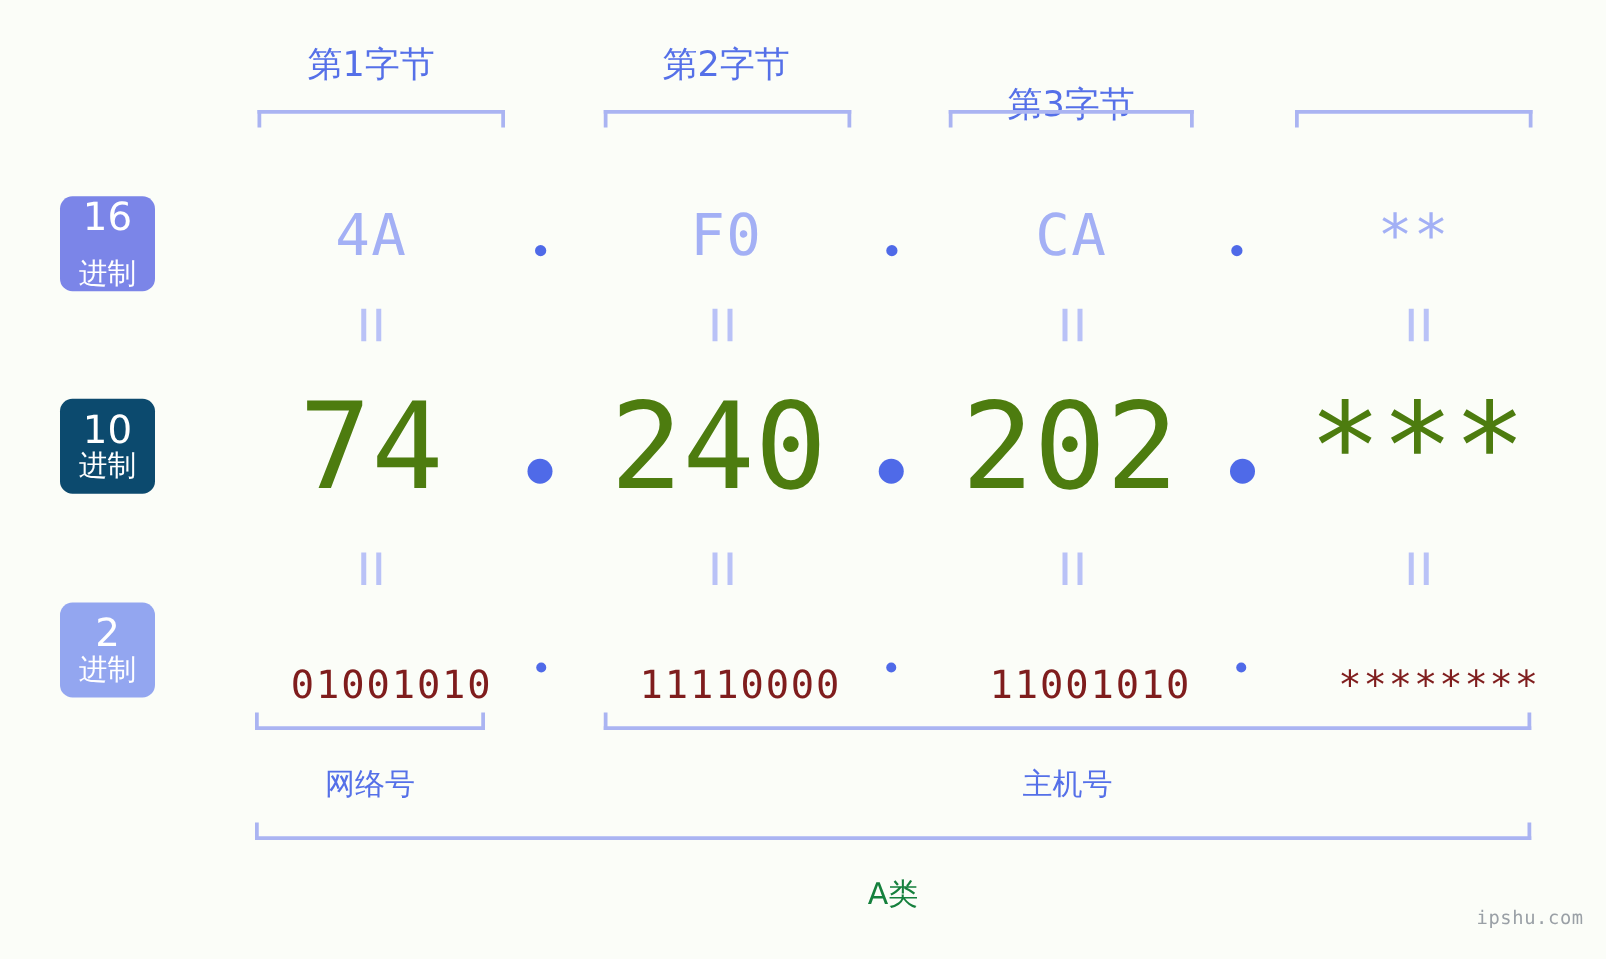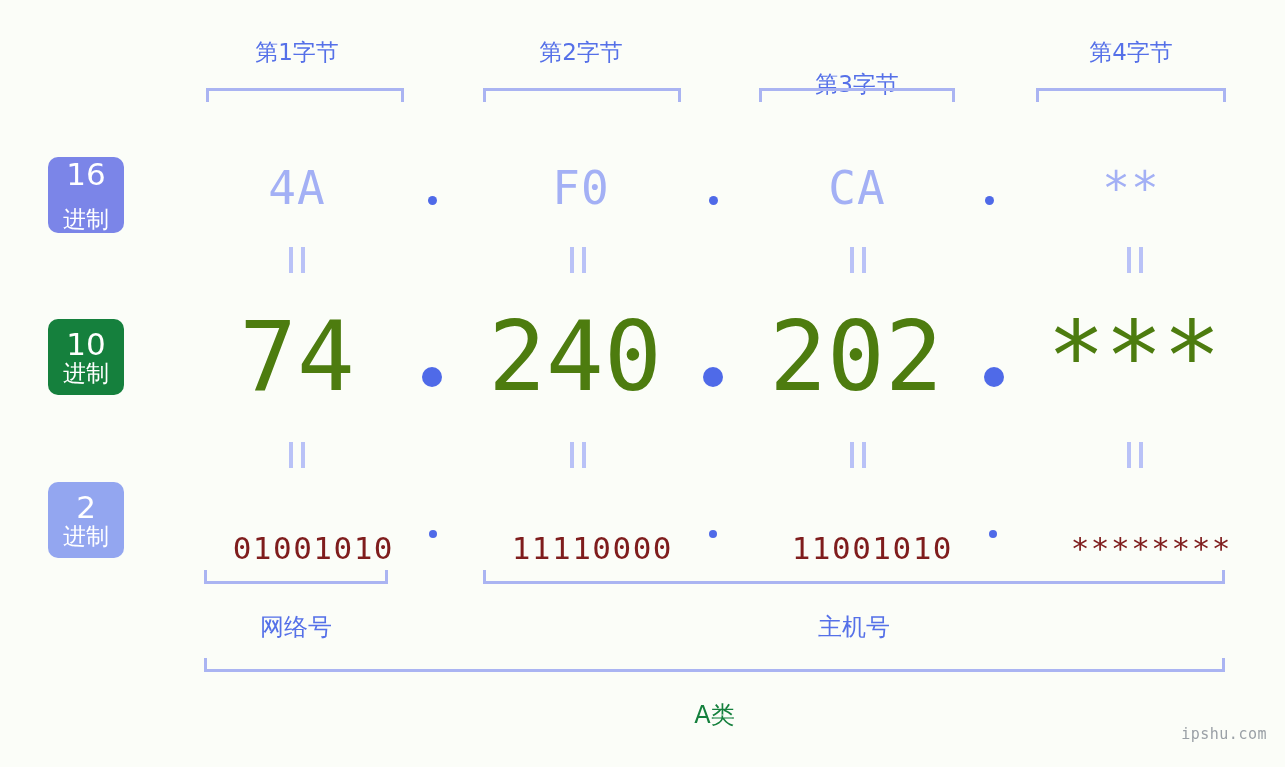--- a/index.html
+++ b/index.html
@@ -19,21 +19,21 @@
     background: #fbfdf8;
   }
 
   
   .byte-label {
     position: absolute;
     top: 34px;
     height: 36px;
     line-height: 36px;
     text-align: center;
-    font-size: 23px;
+    font-size: 28px;
     color: #5570e8;
     font-family: "DejaVu Sans", "Liberation Sans", sans-serif;
     white-space: nowrap;
   }
 
   
   .top-bracket {
     position: absolute;
     top: 88px;
     height: 14px;
@@ -61,21 +61,21 @@
     font-size: 31px;
     font-weight: 400;
     letter-spacing: 0px;
     margin-bottom: 2px;
   }
   .badge .unit {
     font-size: 23px;
     font-weight: 400;
   }
   #badge-hex { top: 157px; background: #7b85e8; gap: 16px; }
-  #badge-dec { top: 319px; background: #15803d; }
+  #badge-dec { top: 319px; background: #0c4a6e; }
   #badge-bin { top: 482px; background: #93a6f0; }
 
   
   .val {
     position: absolute;
     text-align: center;
     white-space: nowrap;
     font-family: "DejaVu Sans Mono", "Liberation Mono", monospace;
   }
 
@@ -184,21 +184,20 @@
 
   <div class="byte-label" style="left:206px; width:182px;">第1字节</div>
   <div class="top-bracket" style="left:206px; width:198px;"></div>
 
   <div class="byte-label" style="left:483px; width:196px;">第2字节</div>
   <div class="top-bracket" style="left:483px; width:198px;"></div>
 
   <div class="byte-label" style="left:759px; width:196px;margin-top:32px;">第3字节</div>
   <div class="top-bracket" style="left:759px; width:196px;"></div>
 
-  <div class="byte-label" style="left:1036px; width:190px;">第4字节</div>
   <div class="top-bracket" style="left:1036px; width:190px;"></div>
 
   <div class="badge" id="badge-hex">
     <span class="num">16</span>
     <span class="unit">进制</span>
   </div>
 
   <div class="badge" id="badge-dec">
     <span class="num">10</span>
     <span class="unit">进制</span>

